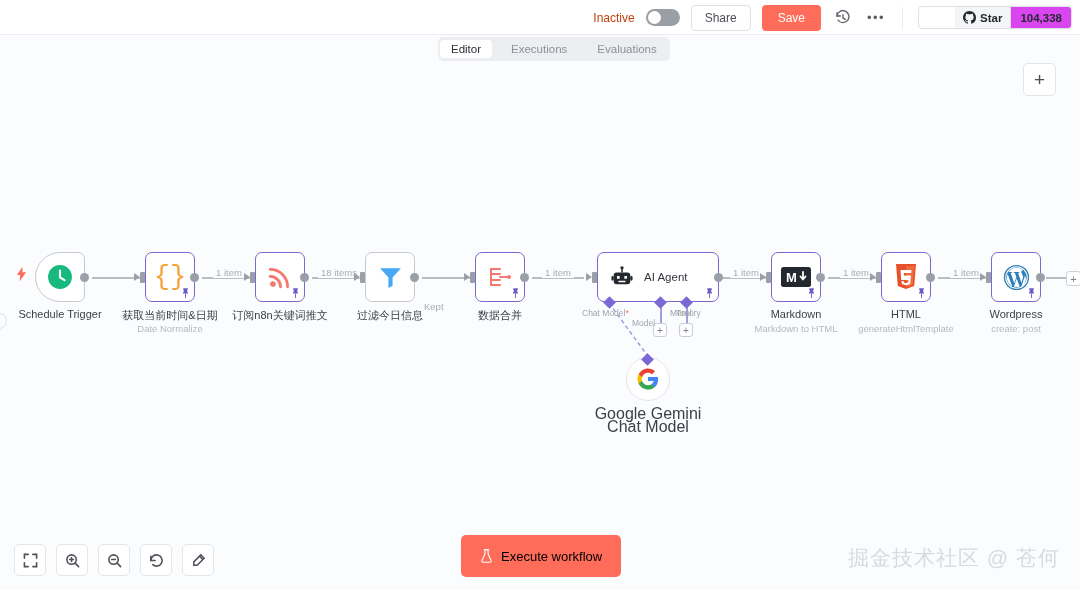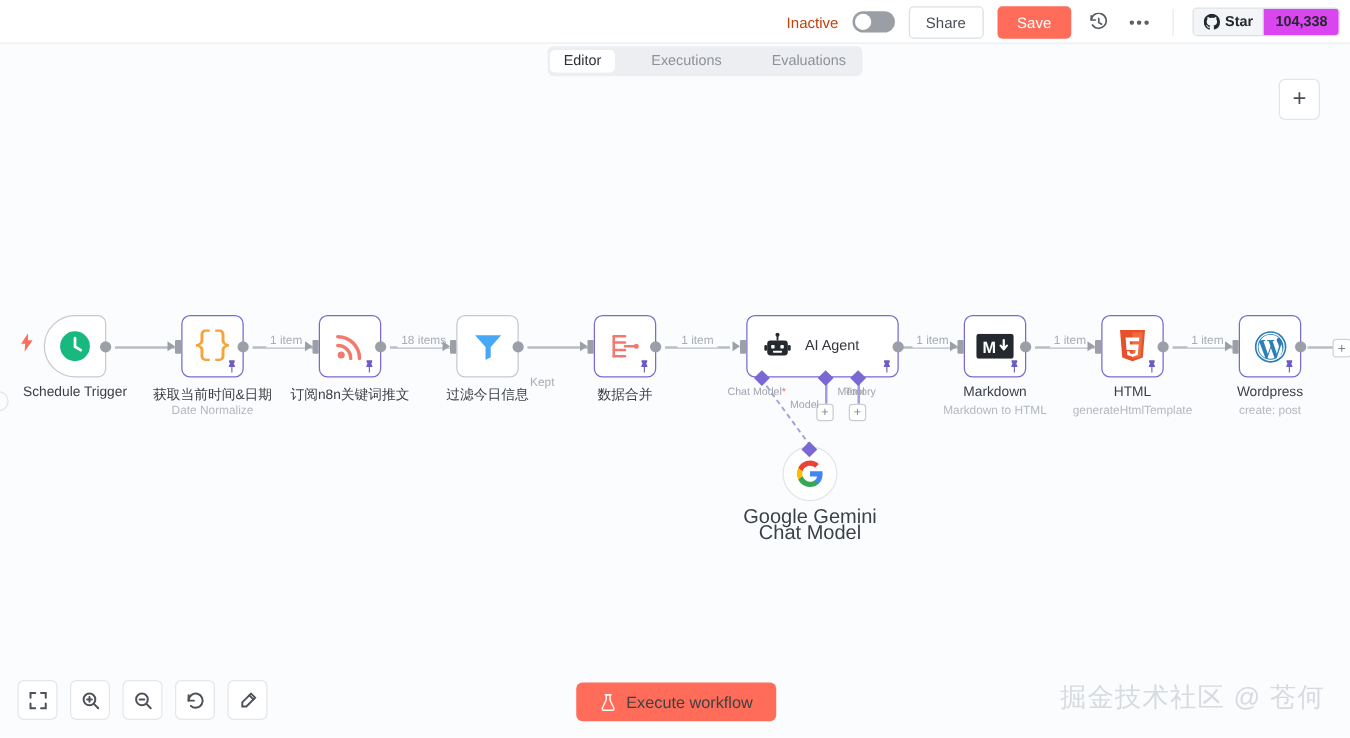--- a/index.html
+++ b/index.html
@@ -47,32 +47,32 @@
     border: none; border-radius: 4px; padding: 6px 16px;
     cursor: pointer; font-weight: 500;
   }
   .ico-btn {
     width: 22px; height: 22px; display: flex; align-items: center;
     justify-content: center; cursor: pointer; color: #5a5e65;
   }
   .dots { letter-spacing: 1.4px; font-size: 13px; color: #5a5e65; line-height: 4px; }
   .hdr-divider { width: 1px; height: 22px; background: #e8eaed; margin: 0 4px; }
   .star-group { display: flex; align-items: stretch; height: 23px;
-    border: 1px solid #dcdfe3; border-radius: 4px; overflow: hidden; cursor: pointer; }
+    border: 1px solid #dcdfe3; border-radius: 4px; overflow: hidden; cursor: pointer; padding-left: 36px; }
   .star-left { display: flex; align-items: center; gap: 4px; background: #f4f5f7;
     padding: 0 8px; font-size: 11.5px; color: #24292f; font-weight: 600;
     border-right: 1px solid #dcdfe3; }
   .star-count { display: flex; align-items: center; padding: 0 9px;
     background: #d946ef; font-size: 11.5px; color: #24292f; font-weight: 600; }
 
   
   .tabs {
     position: absolute; top: 37px; left: 438px; height: 24px;
     background: #eceef1; border-radius: 5px; display: flex; align-items: center;
-    padding: 2px; gap: 18px; z-index: 35;
+    padding: 2px; gap: 8px; z-index: 35;
   }
   .tab { font-size: 11.5px; color: #8d9299; padding: 3px 11px;
     border-radius: 4px; cursor: pointer; }
   .tab.active { background: #fff; color: #2c2f36; font-weight: 500; }
 
   
   .canvas { position: absolute; top: 35px; left: 0; width: 1080px; height: 555px;
     background: #fbfcfe; overflow: hidden; }
   .add-node-top {
     position: absolute; top: 28px; right: 24px; width: 33px; height: 33px;
@@ -137,22 +137,22 @@
   .gemini-lbl { position: absolute; font-size: 16px; color: #3b3f46;
     text-align: center; width: 120px; line-height: 13px; z-index: 10; }
   .model-lbl { position: absolute; font-size: 8.5px; color: #a0a4ac; z-index: 11; }
 
   
   .bottom-bar { position: absolute; left: 14px; bottom: 14px; display: flex; gap: 10px; z-index: 30; }
   .tool-btn { width: 32px; height: 32px; background: #fff; border: 1px solid #e4e7ea;
     border-radius: 5px; display: flex; align-items: center; justify-content: center;
     cursor: pointer; color: #4d5158; }
   .exec-btn { position: absolute; left: 461px; bottom: 13px;
-    background: #ff6d5a; color: #404040; border: none; border-radius: 5px;
-    height: 31px; padding: 0 19px; font-size: 13px; display: flex;
+    background: #ff6d5a; color: #000000; border: none; border-radius: 5px;
+    height: 42px; padding: 0 19px; font-size: 13px; display: flex;
     align-items: center; gap: 8px; cursor: pointer; z-index: 30; }
   .watermark { position: absolute; right: 20px; bottom: 18px;
     font-size: 21px; color: #d7dade; white-space: nowrap; z-index: 25;
     letter-spacing: 1px; }
   .left-stub { position: absolute; left: -9px; top: 278px; width: 16px; height: 16px;
     border: 1.5px solid #dfe2e6; border-radius: 50%; z-index: 5; }
 </style>
 </head>
 <body>
 

